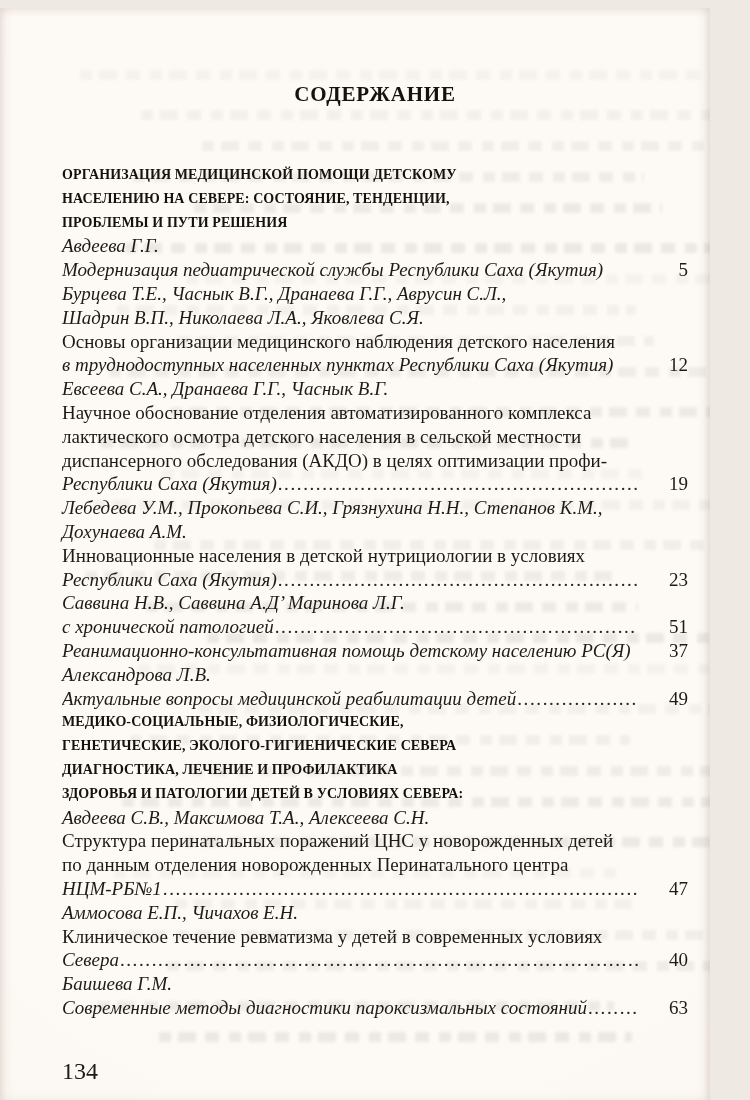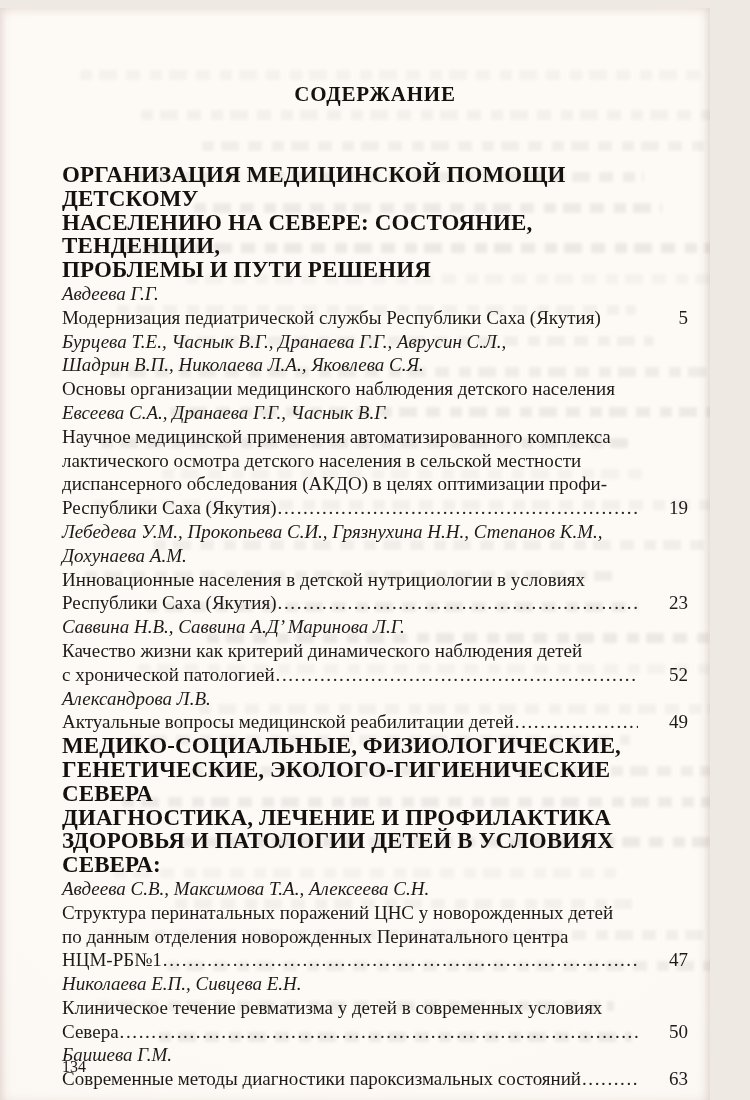--- a/index.html
+++ b/index.html
@@ -34,33 +34,33 @@
     position:relative;z-index:1;
     margin:0 62px;width:626px;
     color:#1d1a17;
   }
   .title{
     margin:74px 0 0;padding:0;
     font-size:21px;font-weight:bold;text-align:center;
     letter-spacing:.8px;color:#14110e;
   }
   .toc{margin-top:56px;font-size:19px;line-height:23.8px;}
-  .sec{font-weight:bold;font-size:23px;letter-spacing:.1px;color:#14110e;}
+  .sec{font-weight:bold;font-size:14px;letter-spacing:.1px;color:#14110e;}
   .auth{font-style:italic;}
   .ent{}
   .row{display:flex;align-items:baseline;}
-  .etext{white-space:nowrap;flex:0 1 auto;min-width:0;overflow:hidden;}
+  .etext{white-space:nowrap;flex:0 1 auto;min-width:0;overflow:hidden;font-style:italic;}
   .leader{
     flex:1 1 0;min-width:0;overflow:hidden;white-space:nowrap;
     letter-spacing:1.6px;margin:0 10px 0 1px;color:#2a2723;
   }
   .pg{flex:0 0 40px;text-align:right;}
   .folio{
     position:absolute;left:62px;top:1050px;z-index:1;
-    font-size:16px;color:#1d1a17;
+    font-size:24px;color:#1d1a17;
   }
 </style>
 </head>
 <body>
 
 <div class="page">
   <div class="bleed-layer">
       <div class="bline" style="top: 62px; left: 80px; width: 640px; opacity: 0.05;"></div>
       <div class="bline" style="top: 102px; left: 141px; width: 589px; opacity: 0.063;"></div>
       <div class="bline" style="top: 133px; left: 202px; width: 528px; opacity: 0.076;"></div>
@@ -100,68 +100,77 @@
         <div class="sec">ПРОБЛЕМЫ И ПУТИ РЕШЕНИЯ</div>
         <div class="auth">Авдеева Г.Г.</div>
         <div class="row">
           <span class="etext">Модернизация педиатрической службы Республики Саха (Якутия)</span>
           <span class="leader"></span>
           <span class="pg">5</span>
         </div>
         <div class="auth">Бурцева Т.Е., Часнык В.Г., Дранаева Г.Г., Аврусин С.Л.,</div>
         <div class="auth">Шадрин В.П., Николаева Л.А., Яковлева С.Я.</div>
         <div class="ent">Основы организации медицинского наблюдения детского населения</div>
+        <div class="row">
+          <span class="etext">в труднодоступных населенных пунктах Республики Саха (Якутия)</span>
+          <span class="leader"></span>
+          <span class="pg">12</span>
+        </div>
         <div class="auth">Евсеева С.А., Дранаева Г.Г., Часнык В.Г.</div>
-        <div class="ent">Научное медицинской применения автоматизированного комплекса</div>
+        <div class="ent">Научное обоснование отделения автоматизированного комплекса</div>
         <div class="ent">лактического осмотра детского населения в сельской местности</div>
         <div class="ent">диспансерного обследования (АКДО) в целях оптимизации профи-</div>
         <div class="row">
           <span class="etext">Республики Саха (Якутия)</span>
           <span class="leader">..........................................................................................................................................................................</span>
           <span class="pg">19</span>
         </div>
         <div class="auth">Лебедева У.М., Прокопьева С.И., Грязнухина Н.Н., Степанов К.М.,</div>
         <div class="auth">Дохунаева А.М.</div>
         <div class="ent">Инновационные населения в детской нутрициологии в условиях</div>
         <div class="row">
           <span class="etext">Республики Саха (Якутия)</span>
           <span class="leader">..........................................................................................................................................................................</span>
           <span class="pg">23</span>
         </div>
         <div class="auth">Саввина Н.В., Саввина А.Д’ Маринова Л.Г.</div>
-        <div class="ent">Качество жизни как критерий динамического наблюдения детей</div>
         <div class="row">
           <span class="etext">с хронической патологией</span>
           <span class="leader">..........................................................................................................................................................................</span>
-          <span class="pg">52</span>
+          <span class="pg">51</span>
+        </div>
+        <div class="row">
+          <span class="etext">Реанимационно-консультативная помощь детскому населению РС(Я)</span>
+          <span class="leader"></span>
+          <span class="pg">37</span>
         </div>
         <div class="auth">Александрова Л.В.</div>
         <div class="row">
           <span class="etext">Актуальные вопросы медицинской реабилитации детей</span>
           <span class="leader">..........................................................................................................................................................................</span>
           <span class="pg">49</span>
         </div>
         <div class="sec">МЕДИКО-СОЦИАЛЬНЫЕ, ФИЗИОЛОГИЧЕСКИЕ,</div>
         <div class="sec">ГЕНЕТИЧЕСКИЕ, ЭКОЛОГО-ГИГИЕНИЧЕСКИЕ СЕВЕРА</div>
         <div class="sec">ДИАГНОСТИКА, ЛЕЧЕНИЕ И ПРОФИЛАКТИКА</div>
         <div class="sec">ЗДОРОВЬЯ И ПАТОЛОГИИ ДЕТЕЙ В УСЛОВИЯХ СЕВЕРА:</div>
         <div class="auth">Авдеева С.В., Максимова Т.А., Алексеева С.Н.</div>
         <div class="ent">Структура перинатальных поражений ЦНС у новорожденных детей</div>
         <div class="ent">по данным отделения новорожденных Перинатального центра</div>
         <div class="row">
           <span class="etext">НЦМ-РБ№1</span>
           <span class="leader">..........................................................................................................................................................................</span>
           <span class="pg">47</span>
         </div>
-        <div class="auth">Николаева Е.П., Сивцева Е.Н.</div>
+        <div class="auth">Аммосова Е.П., Чичахов Е.Н.</div>
         <div class="ent">Клиническое течение ревматизма у детей в современных условиях</div>
         <div class="row">
           <span class="etext">Севера</span>
           <span class="leader">..........................................................................................................................................................................</span>
-          <span class="pg">50</span>
+          <span class="pg">40</span>
         </div>
         <div class="auth">Баишева Г.М.</div>
         <div class="row">
           <span class="etext">Современные методы диагностики пароксизмальных состояний</span>
           <span class="leader">..........................................................................................................................................................................</span>
           <span class="pg">63</span>
         </div>
       </div>
   </div>
   <div class="folio">134</div>

